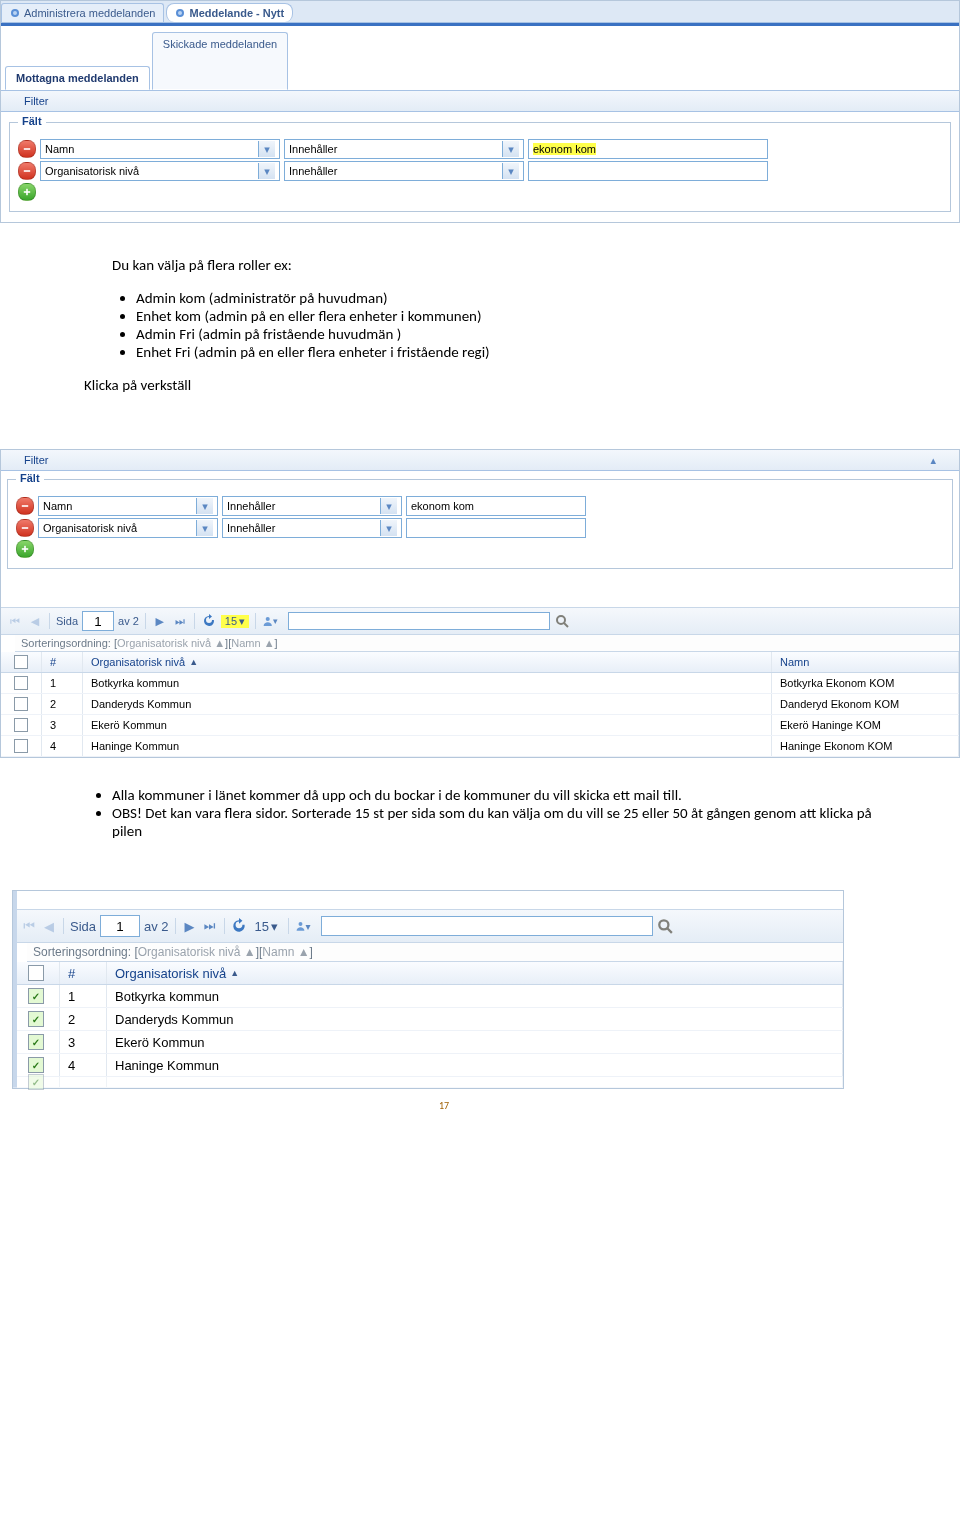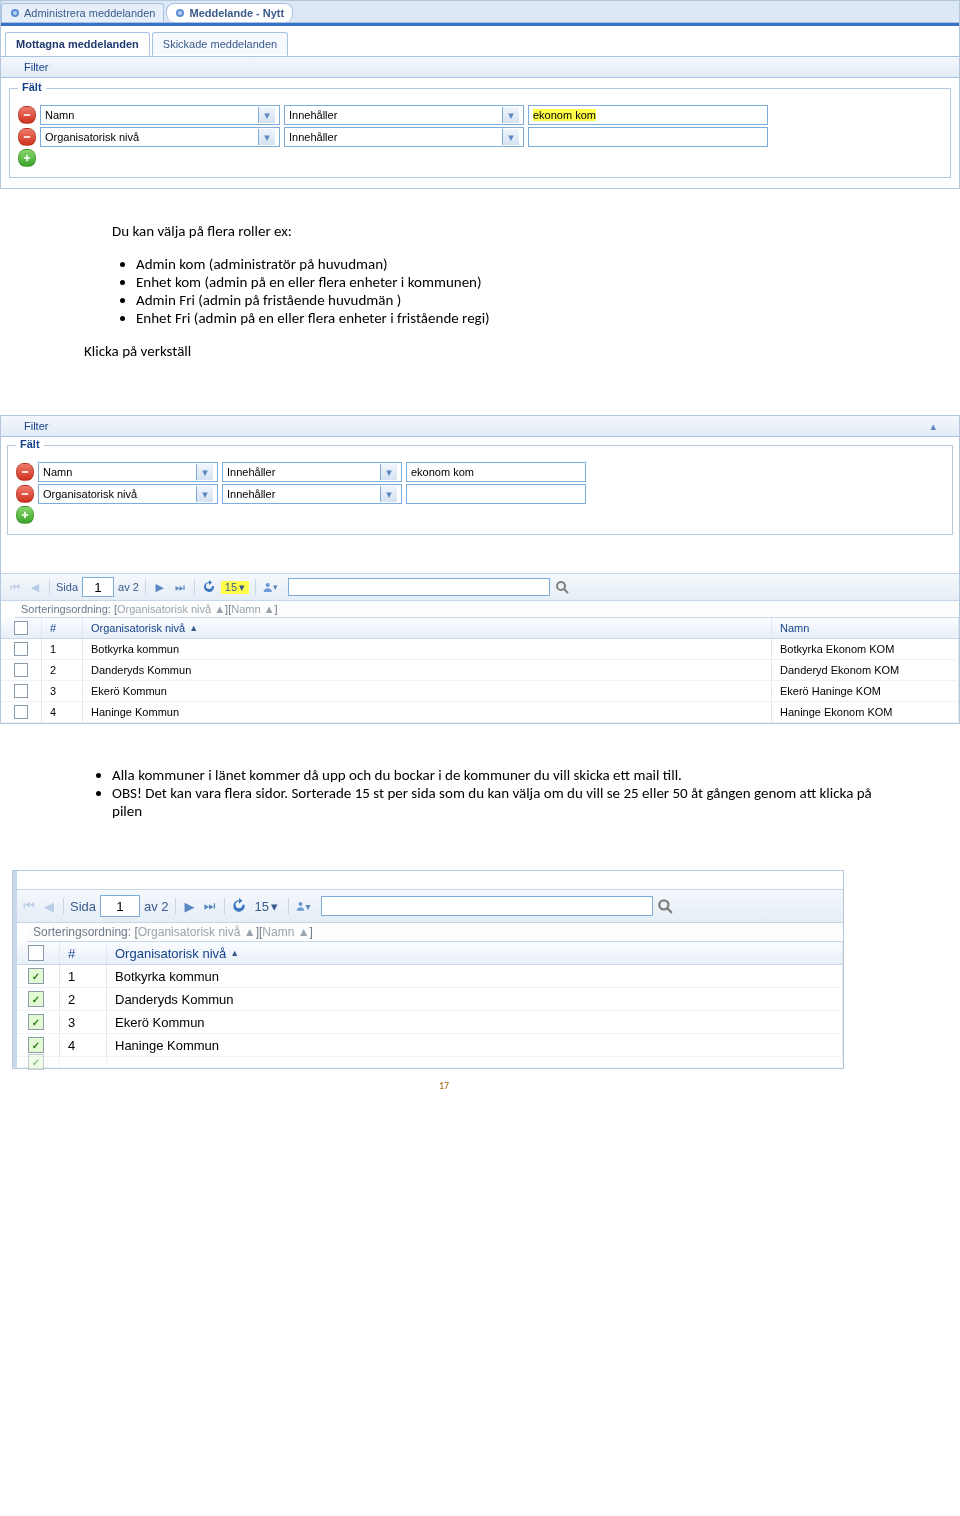--- a/index.html
+++ b/index.html
@@ -61,20 +61,21 @@
     border: 1px solid #a7c2e4;
     border-bottom: 1px solid #fff;
     background: #f6f9fd;
     border-radius: 3px 3px 0 0;
     color: #3a5a8c;
   }
   .subtab.active {
     font-weight: bold;
     background: #fff;
     color: #203a6f;
+    margin-top: 34px;
   }
   .panel-bar {
     padding: 4px 23px;
     font-weight: normal;
     color: #15428b;
     border-bottom: 1px solid #a7c2e4;
     background: linear-gradient(#f3f7fc,#e3ecf6);
   }
   .fieldset {
     margin: 10px 8px;
@@ -424,21 +425,21 @@
   <div class="grow">
     <div class="c col-chk">
         <span class="chk"></span>
       </div>
     <div class="c col-hash">4</div>
     <div class="c col-org">Haninge Kommun</div>
     <div class="c col-name">Haninge Ekonom KOM</div>
   </div>
 </div>
 
-<div class="doc" style="padding-top:32px;">
+<div class="doc" style="padding-top:18px;">
   <ul class="b">
     <li>Alla kommuner i länet kommer då upp och du bockar i de kommuner du vill skicka ett mail till.</li>
     <li>
       <span> OBS! Det kan vara flera sidor.</span>
       <span>Sorterade 15 st per sida som du kan välja om du vill se 25 eller 50 åt gången genom att klicka på pilen</span>
     </li>
   </ul>
 </div>
 
 <div class="shot shot3 leftbar" style="font-size:13px;">

